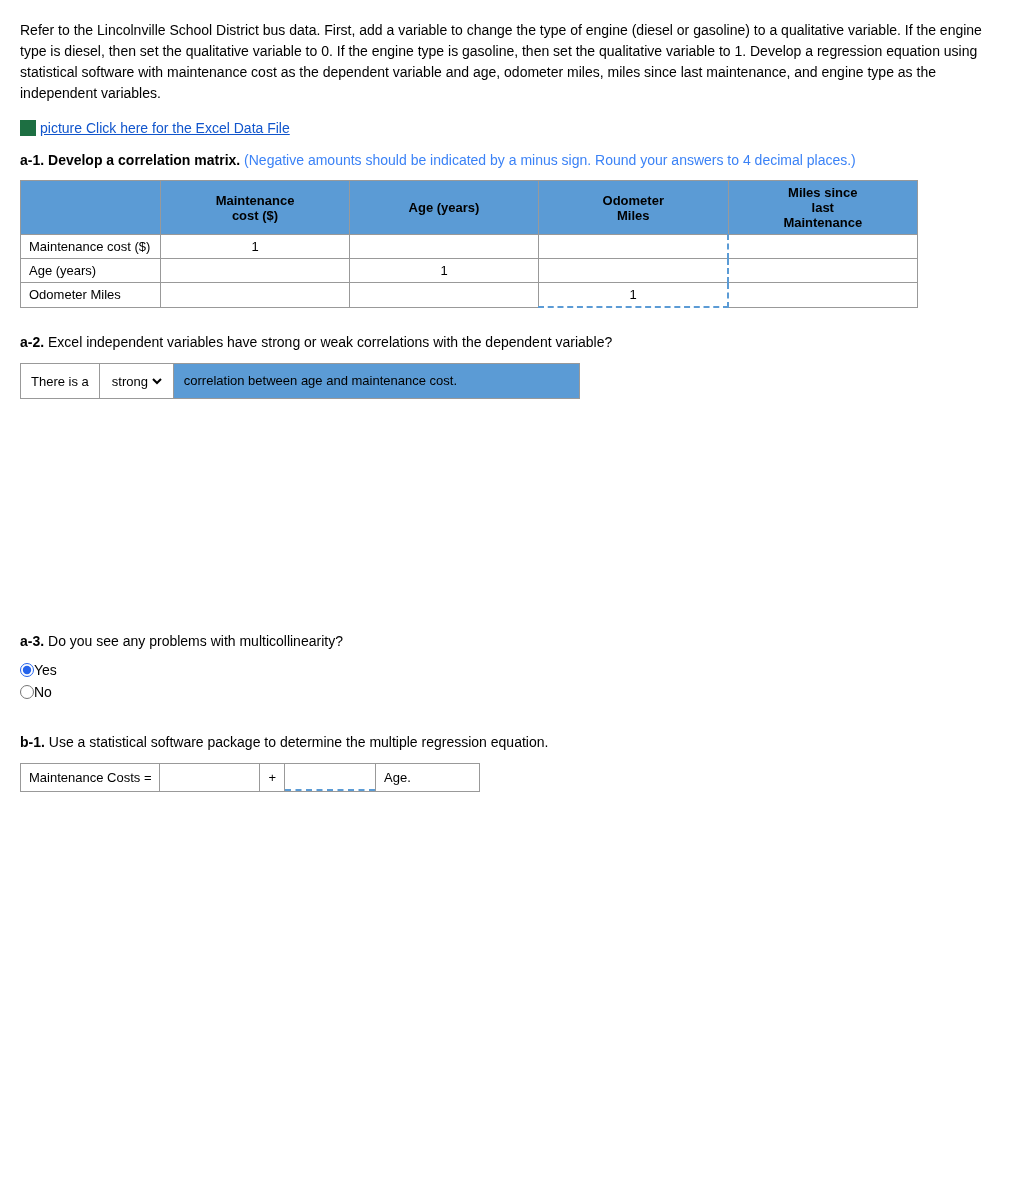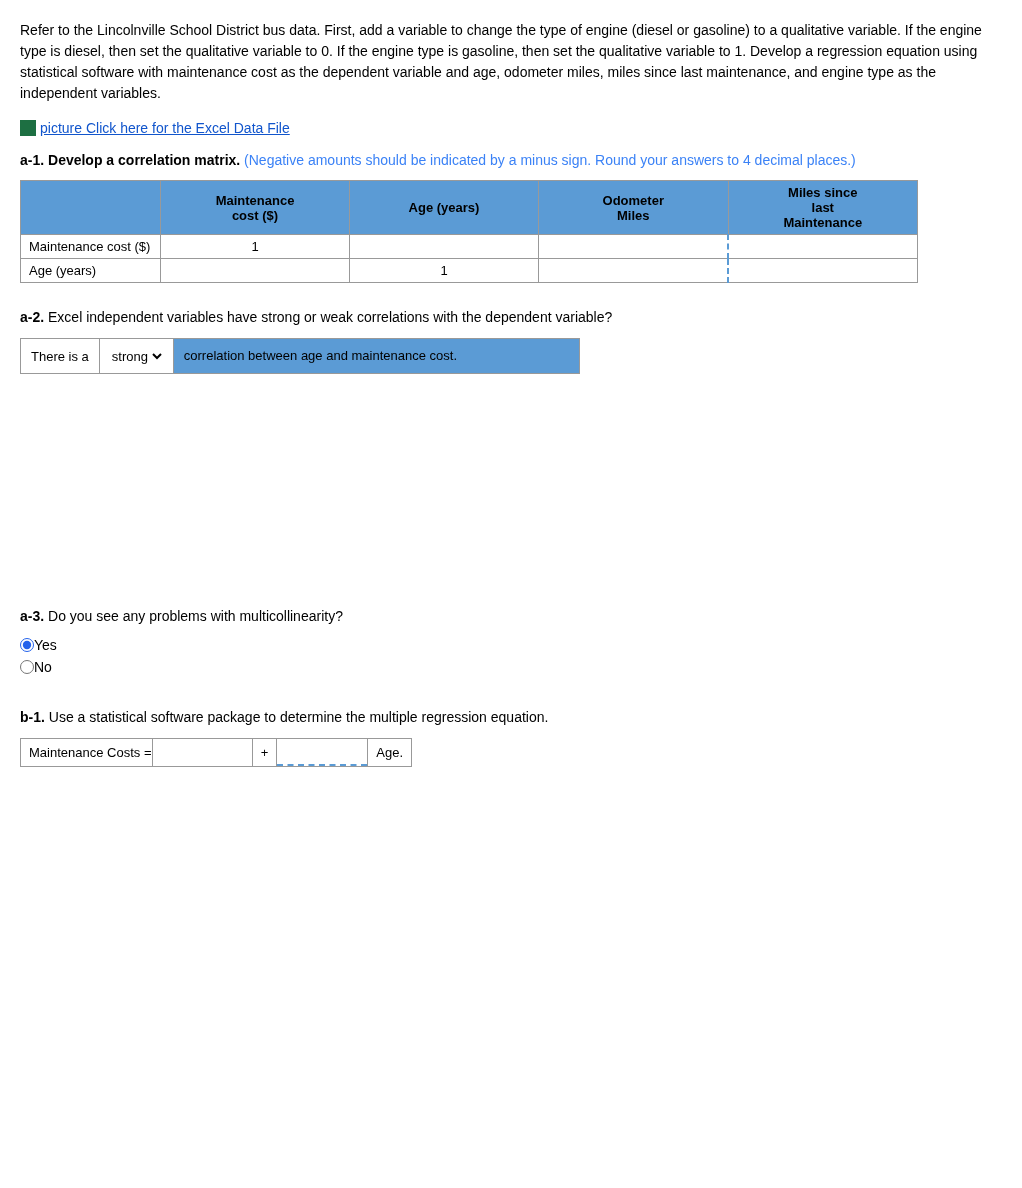--- a/index.html
+++ b/index.html
@@ -141,21 +141,21 @@
       accent-color: #2563EB;
       width: 14px;
       height: 14px;
     }
 
     
     .equation-row {
       display: flex;
       align-items: stretch;
       border: 1px solid #999;
-      width: 392px;
+      width: 460px;
       margin-top: 10px;
     }
     .equation-row .eq-label {
       padding: 6px 8px;
       border-right: 1px solid #999;
       background: #fff;
       display: flex;
       align-items: center;
       font-size: 13px;
       white-space: nowrap;
@@ -257,20 +257,35 @@
           <input type="text" value="1" style="">
         </td>
         <td class="cell-input dashed-right">
           <input type="text" value="" style="">
         </td>
         <td class="cell-input">
           <input type="text" value="" style="">
         </td>
       </tr>
 
+      <tr>
+        <td class="row-label">Odometer Miles</td>
+        <td class="cell-input">
+          <input type="text" value="" style="">
+        </td>
+        <td class="cell-input">
+          <input type="text" value="" style="">
+        </td>
+        <td class="cell-input dashed-right dashed-bottom">
+          <input type="text" value="1" style="">
+        </td>
+        <td class="cell-input">
+          <input type="text" value="" style="">
+        </td>
+      </tr>
 
     </tbody>
   </table>
 </div>
 
 <div class="section mb-32">
   <p class="section-label">
     <span style="font-weight:bold;">a-2.</span>
     <span>Excel independent variables have strong or weak correlations with the dependent variable?</span>
   </p>

